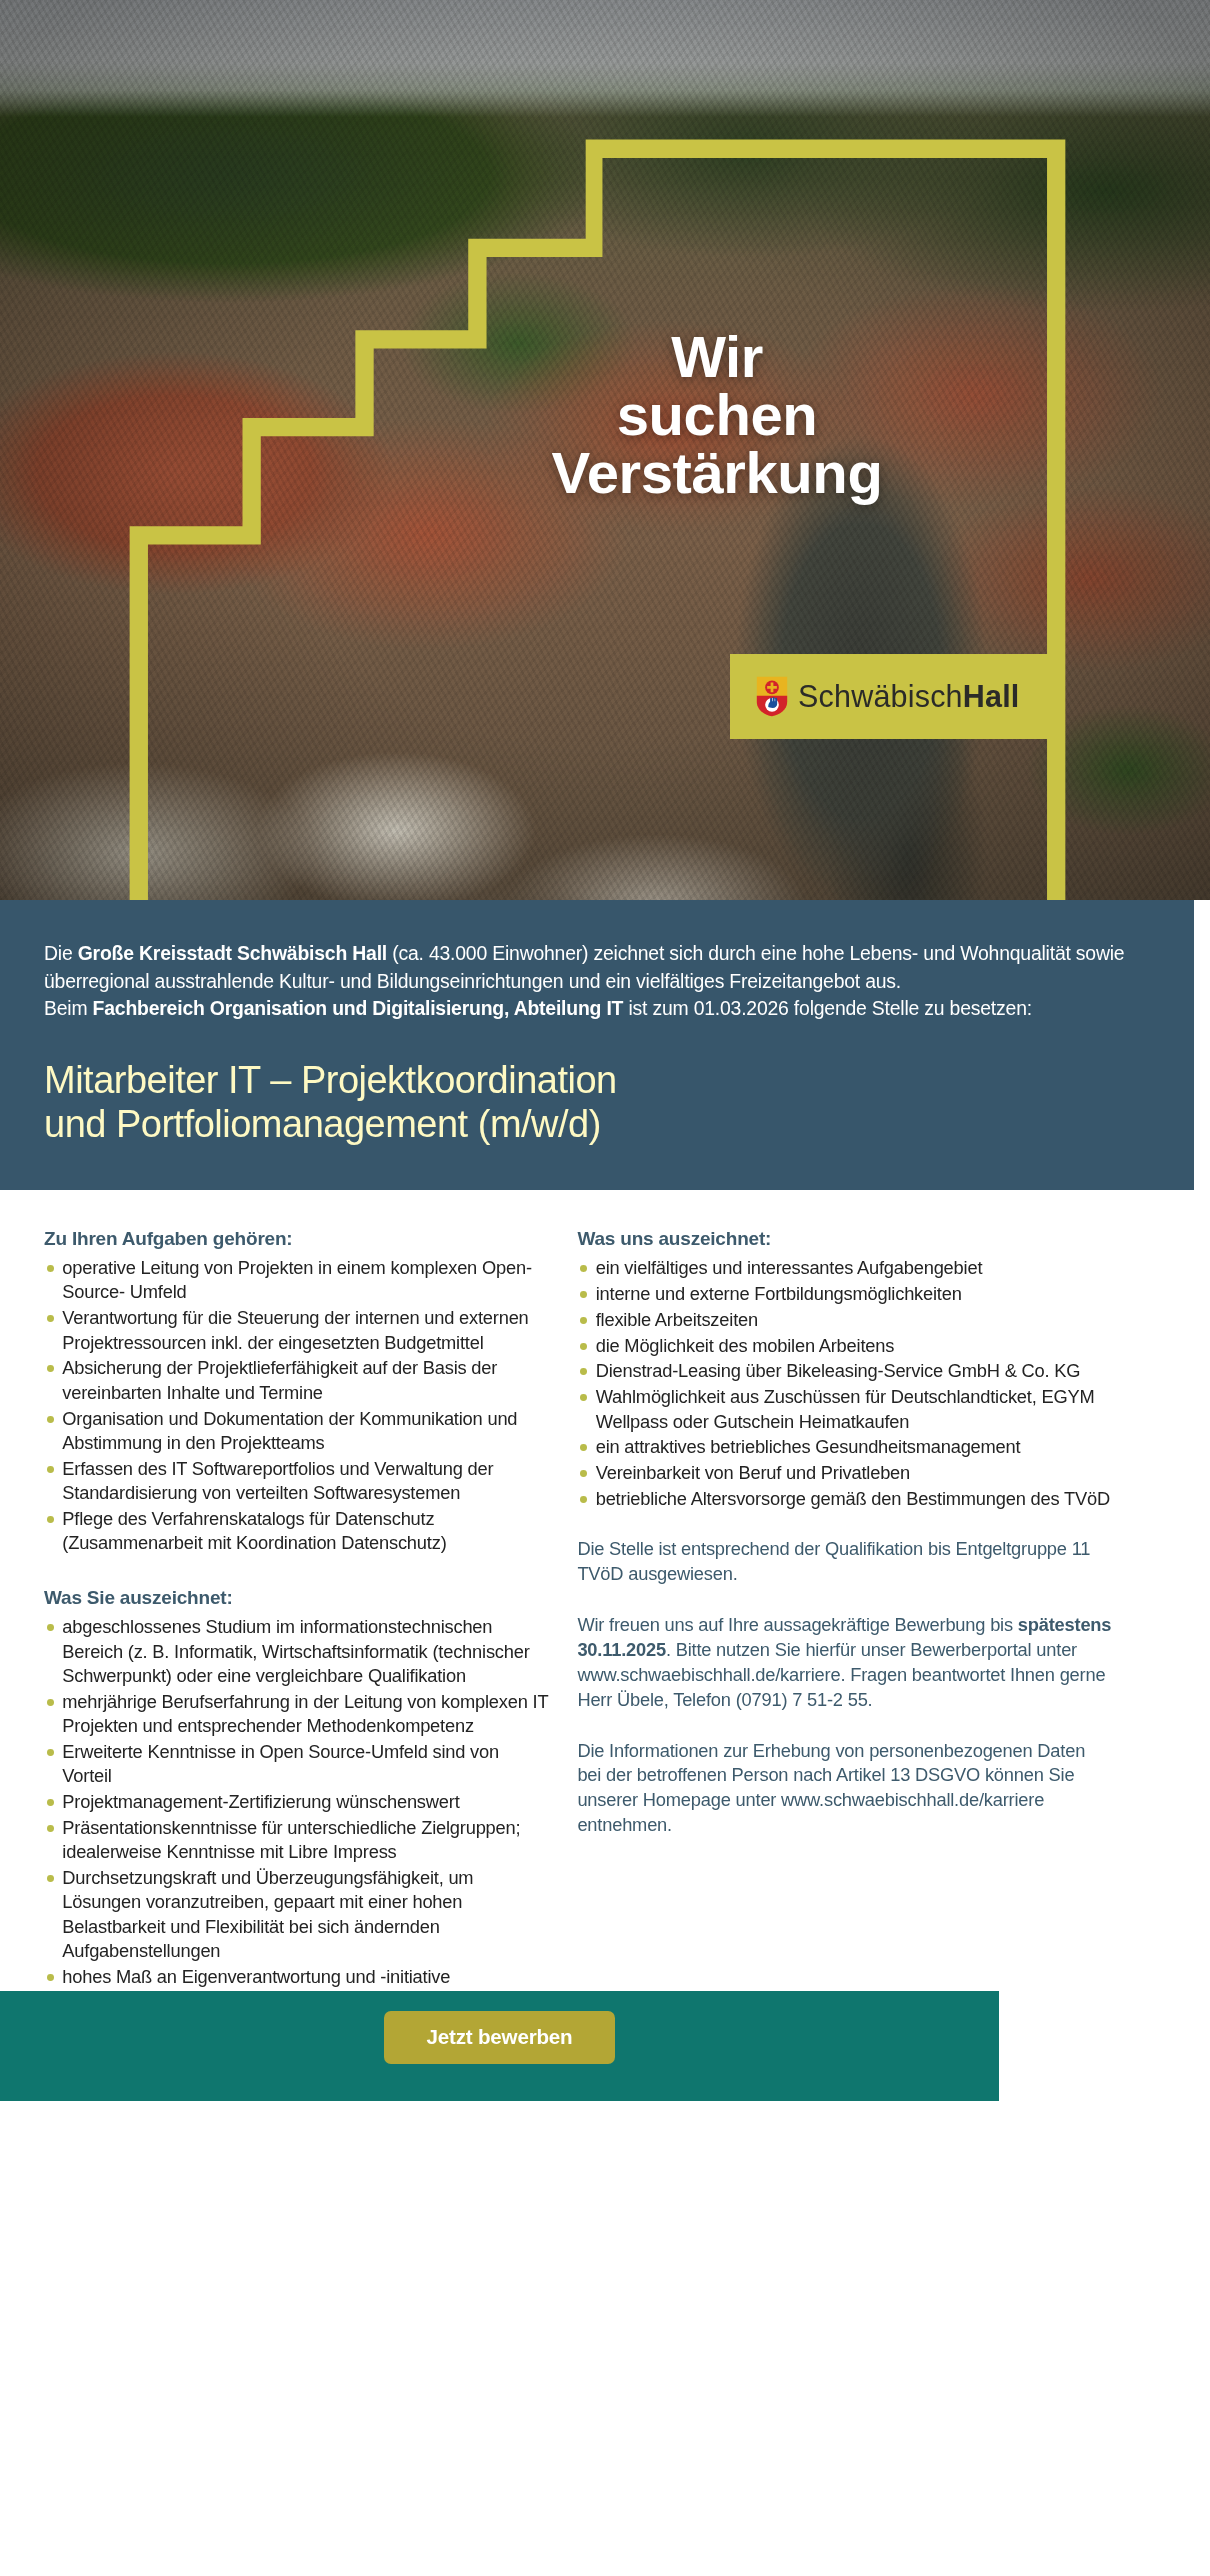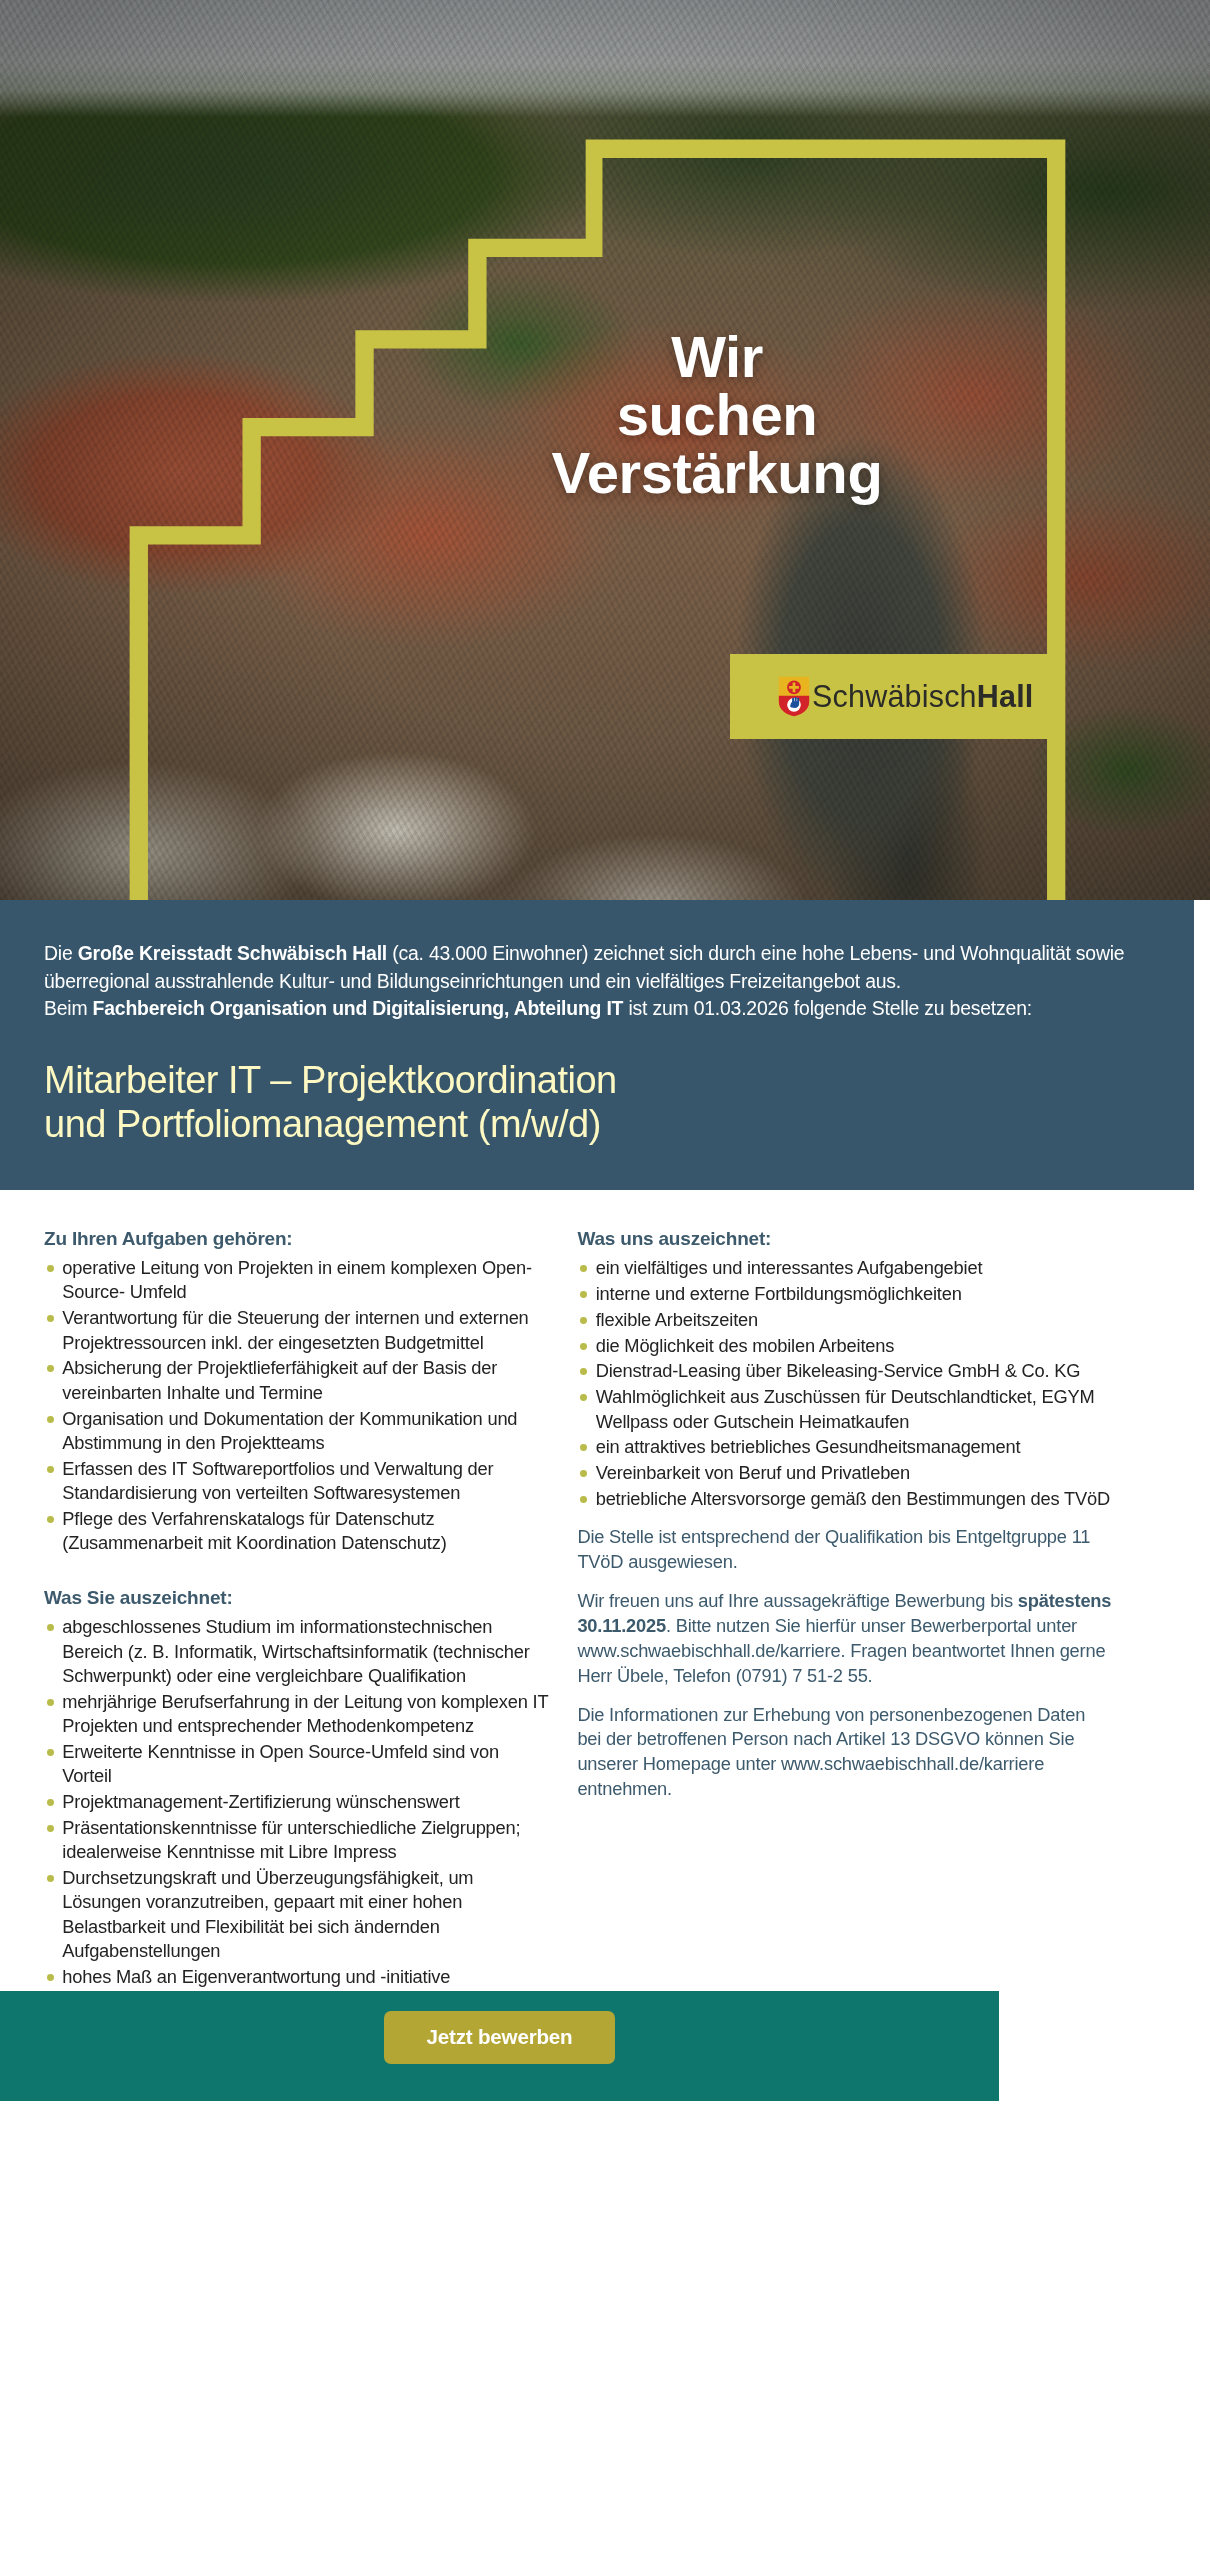--- a/index.html
+++ b/index.html
@@ -103,22 +103,22 @@
   
   .logo-plate {
     position: absolute;
     left: 730px;
     top: 654px;
     width: 320px;
     height: 85px;
     background: #c9c345;
     display: flex;
     align-items: center;
-    padding-left: 48px;
-    gap: 2px;
+    padding-left: 26px;
+    gap: 10px;
   }
   .crest { width: 32px; height: 41px; flex: 0 0 auto; }
   .logo-word {
     font-family: "Liberation Sans", sans-serif;
     font-size: 30.5px;
     color: #2b2b28;
     letter-spacing: 0.2px;
     white-space: nowrap;
   }
   .logo-word b { font-weight: bold; }
@@ -195,21 +195,21 @@
     border-radius: 50%;
     background: #b9bc4a;
   }
 
   .para {
     color: #3d5a6c;
     font-family: "Liberation Sans", sans-serif;
     font-size: 18.3px;
     line-height: 1.36;
     letter-spacing: -0.2px;
-    margin-top: 14px;
+    margin-top: 26px;
   }
   .para b { font-weight: bold; }
 
   
   .apply-row {
     position: relative;
     width: 999px;
     background: #0f766e;
     padding: 20px 0 37px 0;
     display: flex;

